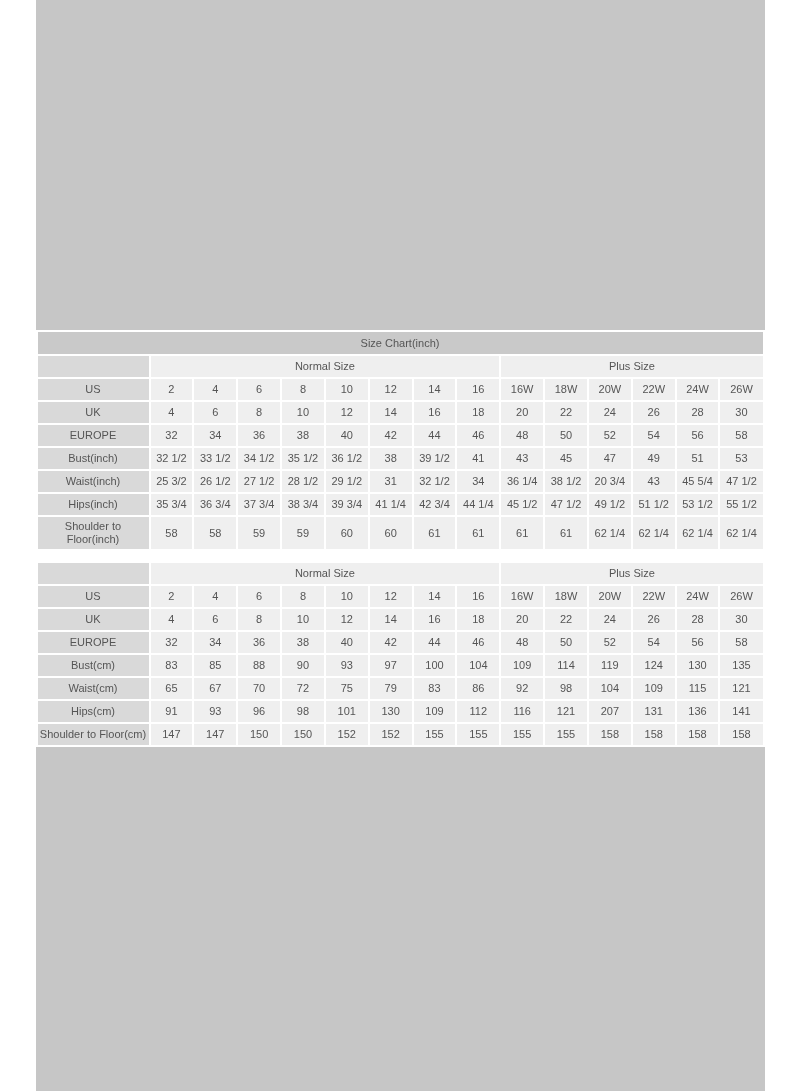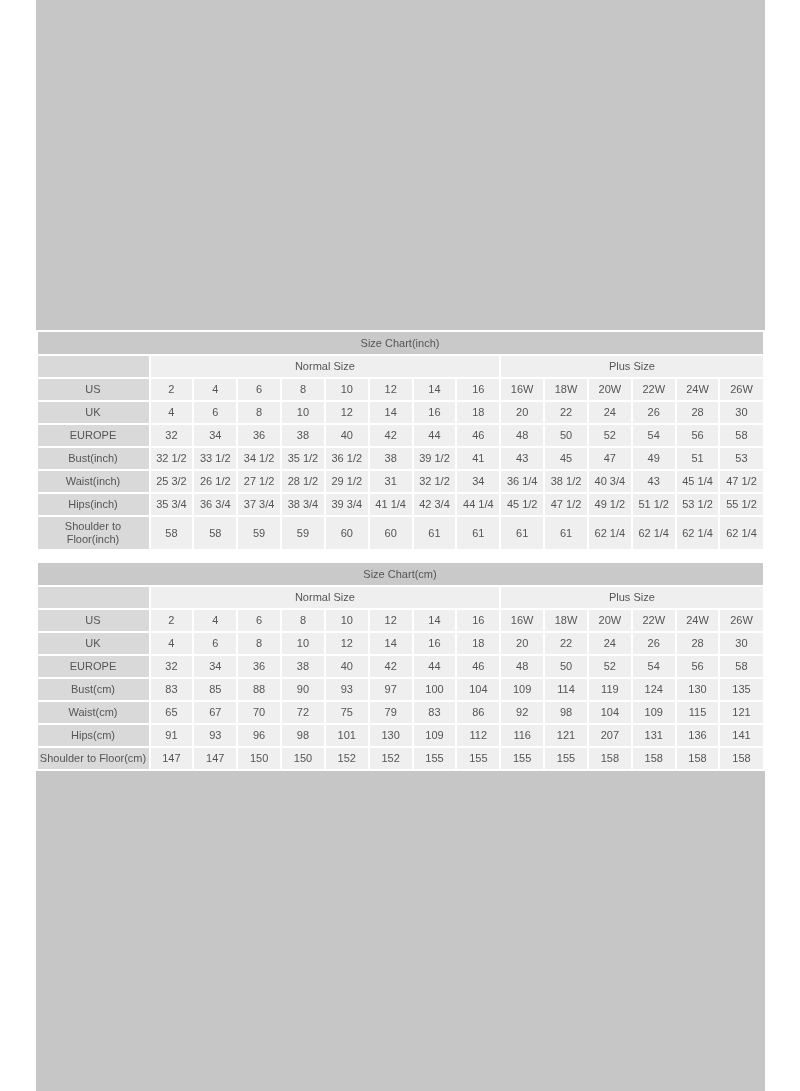--- a/index.html
+++ b/index.html
@@ -175,23 +175,23 @@
             <td class="data-cell">25 3/2</td>
             <td class="data-cell">26 1/2</td>
             <td class="data-cell">27 1/2</td>
             <td class="data-cell">28 1/2</td>
             <td class="data-cell">29 1/2</td>
             <td class="data-cell">31</td>
             <td class="data-cell">32 1/2</td>
             <td class="data-cell">34</td>
             <td class="data-cell">36 1/4</td>
             <td class="data-cell">38 1/2</td>
-            <td class="data-cell">40 3/4</td>
+            <td class="data-cell">20 3/4</td>
             <td class="data-cell">43</td>
-            <td class="data-cell">45 1/4</td>
+            <td class="data-cell">45 5/4</td>
             <td class="data-cell">47 1/2</td>
           </tr>
           <tr>
             <td class="label-cell">Hips(inch)</td>
             <td class="data-cell">35 3/4</td>
             <td class="data-cell">36 3/4</td>
             <td class="data-cell">37 3/4</td>
             <td class="data-cell">38 3/4</td>
             <td class="data-cell">39 3/4</td>
             <td class="data-cell">41 1/4</td>
@@ -236,23 +236,20 @@
           <col>
           <col>
           <col>
           <col>
           <col>
           <col>
           <col>
         </colgroup>
         <tbody>
           <tr>
-            <td class="title-cell" colspan="15">Size Chart(cm)</td>
-          </tr>
-          <tr>
             <td class="label-cell"></td>
             <td class="head-cell" colspan="8">Normal Size</td>
             <td class="head-cell" colspan="6">Plus Size</td>
           </tr>
           <tr>
             <td class="label-cell">US</td>
             <td class="data-cell">2</td>
             <td class="data-cell">4</td>
             <td class="data-cell">6</td>
             <td class="data-cell">8</td>

